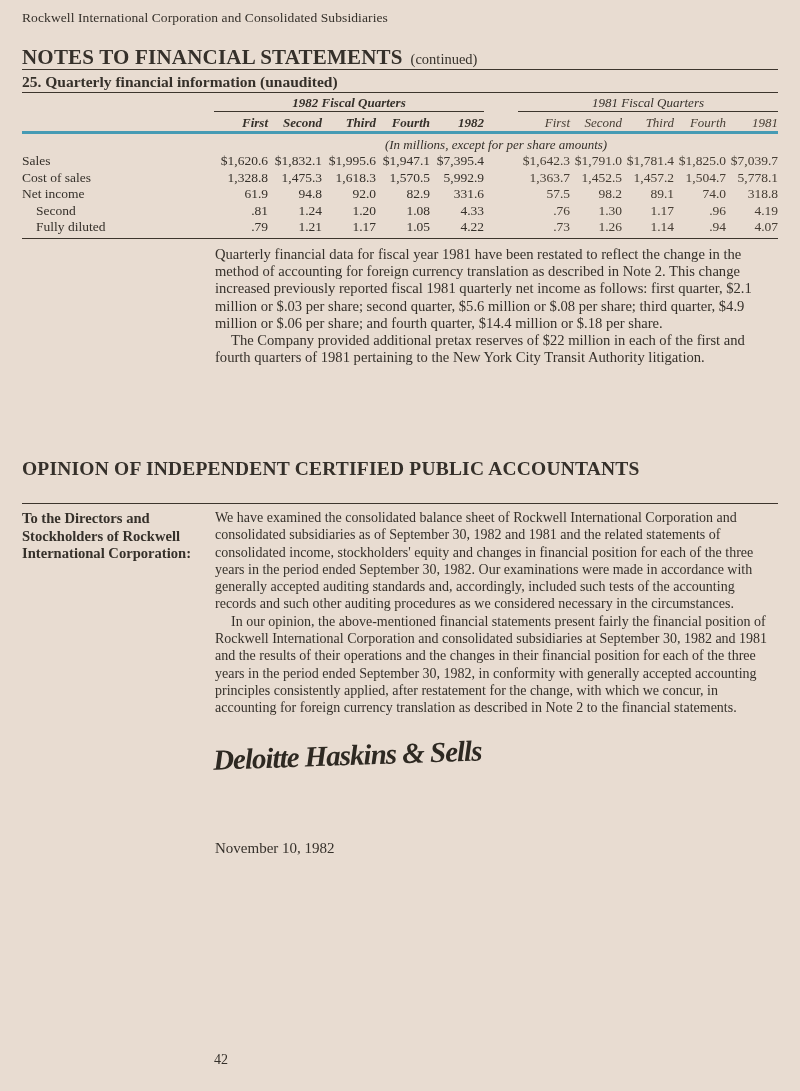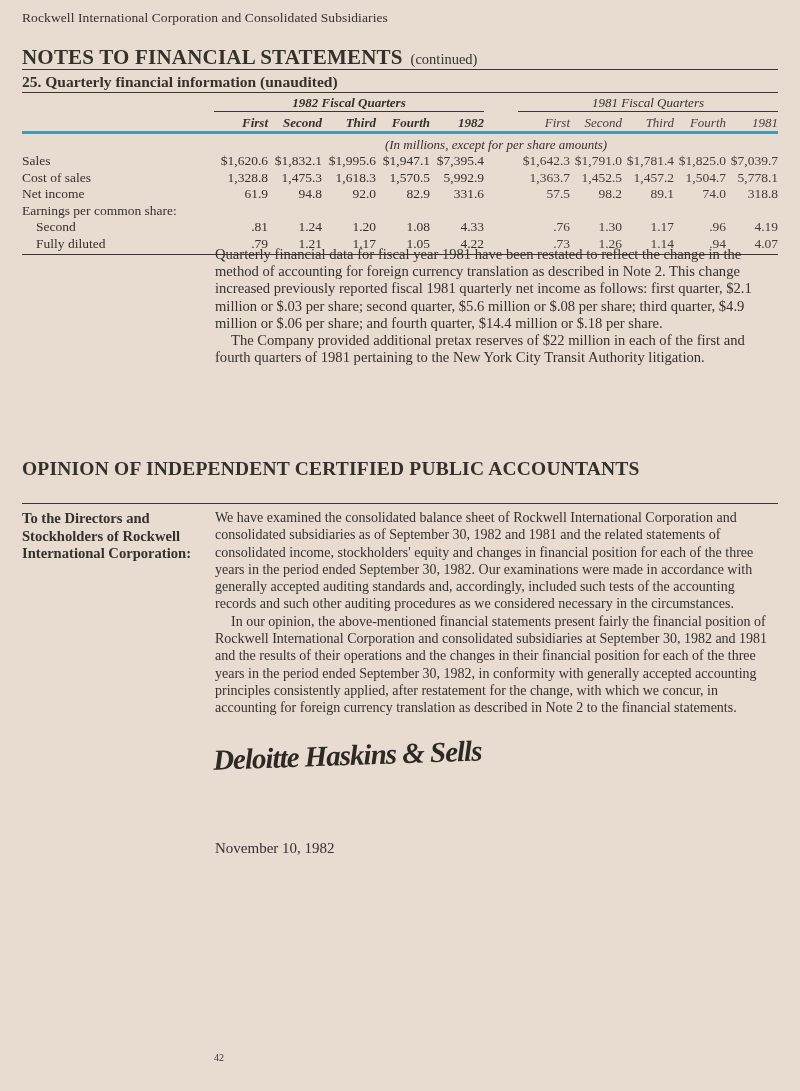--- a/index.html
+++ b/index.html
@@ -63,21 +63,21 @@
   .opinion-paragraphs p + p{text-indent:16px;}
 
   
   .signature{position:absolute;left:213px;top:738px;width:330px;
     font-style:italic;font-weight:bold;font-size:29px;letter-spacing:-1px;
     transform:rotate(-2deg);color:#2e2922;}
   .address-block{position:absolute;left:215px;top:797px;font-size:15px;line-height:19.5px;}
   .date-line{position:absolute;left:215px;top:840px;font-size:15px;}
 
   
-  .page-number{position:absolute;left:214px;top:1052px;font-size:10px;}
+  .page-number{position:absolute;left:214px;top:1052px;font-size:14px;}
 </style>
 </head>
 <body>
 
 <div class="page">
 
   <div class="doc-header">
     <div class="company-line">Rockwell International Corporation and Consolidated Subsidiaries</div>
     <div class="doc-title-row">
       <span class="doc-title">NOTES TO FINANCIAL STATEMENTS</span>
@@ -167,34 +167,20 @@
           <td class="num y82">82.9</td>
           <td class="num y82">331.6</td>
           <td></td>
           <td class="num y81">57.5</td>
           <td class="num y81">98.2</td>
           <td class="num y81">89.1</td>
           <td class="num y81">74.0</td>
           <td class="num y81">318.8</td>
         </tr>
         <tr>
-          <td class="row-label">Earnings per common share:</td>
-          <td class="num y82"></td>
-          <td class="num y82"></td>
-          <td class="num y82"></td>
-          <td class="num y82"></td>
-          <td class="num y82"></td>
-          <td></td>
-          <td class="num y81"></td>
-          <td class="num y81"></td>
-          <td class="num y81"></td>
-          <td class="num y81"></td>
-          <td class="num y81"></td>
-        </tr>
-        <tr>
           <td class="row-label indent">Second</td>
           <td class="num y82">.81</td>
           <td class="num y82">1.24</td>
           <td class="num y82">1.20</td>
           <td class="num y82">1.08</td>
           <td class="num y82">4.33</td>
           <td></td>
           <td class="num y81">.76</td>
           <td class="num y81">1.30</td>
           <td class="num y81">1.17</td>

